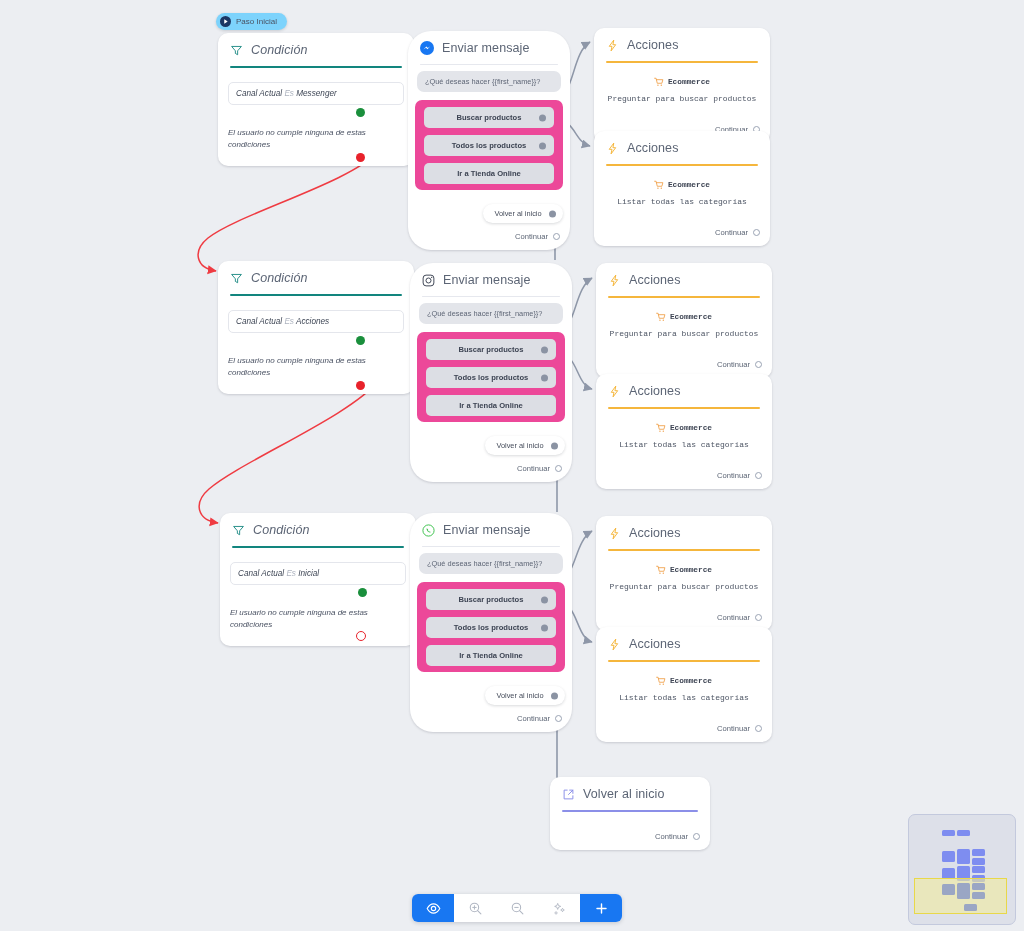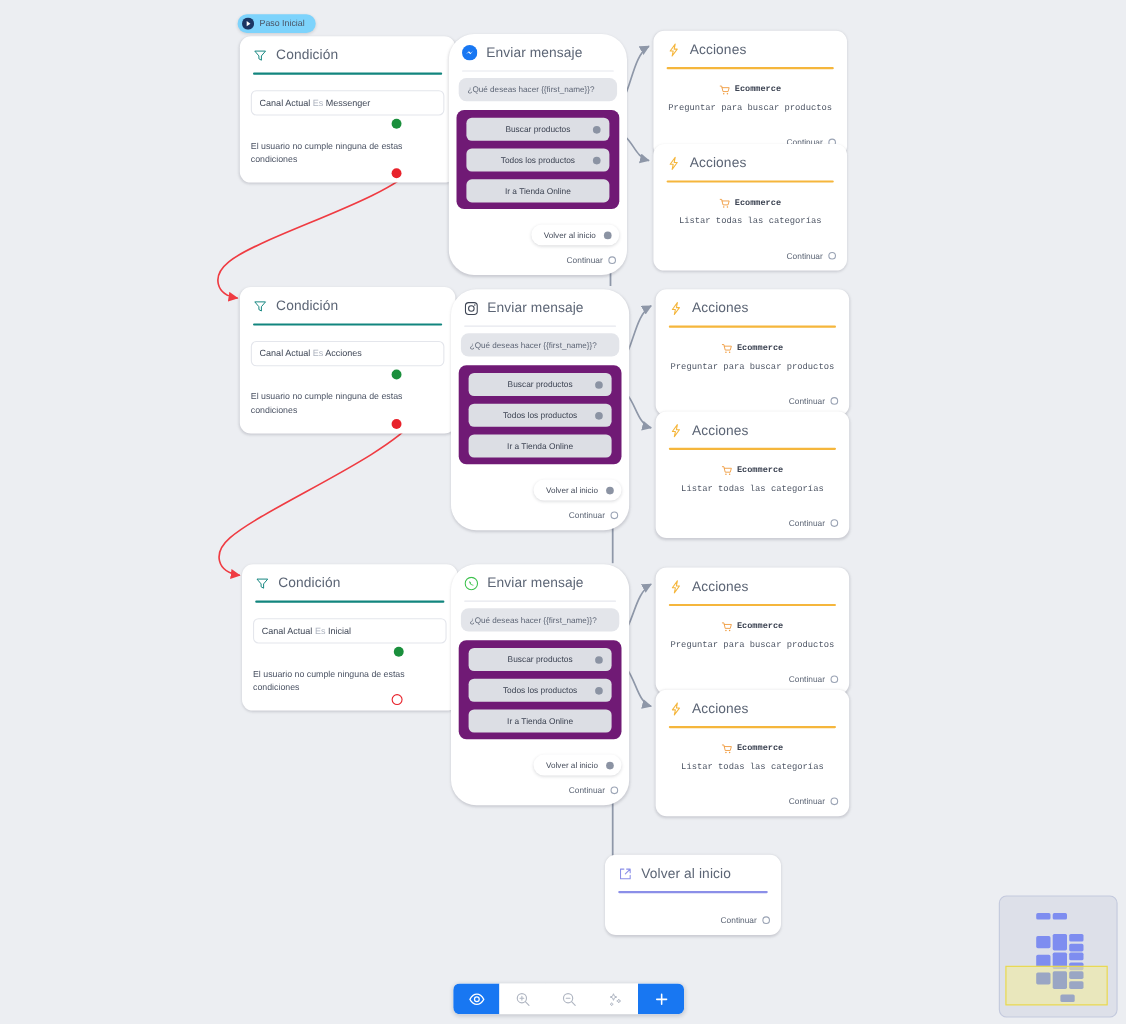--- a/index.html
+++ b/index.html
@@ -27,21 +27,21 @@
   .card-head .title {
     font-size: 12.5px; color: #5c6575; letter-spacing: .1px;
   }
   .rule { height: 2px; margin: 0 12px; border-radius: 2px; }
   .rule.teal { background: #12857e; }
   .rule.amber { background: #f5b63c; }
   .rule.violet { background: #8b8fe8; }
   .rule.plain { background: #e6e8ee; height: 1px; }
 
   
-  .cond { width: 196px; }
+  .cond { width: 196px; font-style: italic; }
   .cond .chip {
     margin: 14px 10px 0 10px;
     border: 1px solid #e4e6ec;
     border-radius: 5px;
     padding: 6px 7px;
     font-size: 8.2px;
     color: #3f4756;
     white-space: nowrap;
   }
   .cond .chip .op { color: #adb3bf; }
@@ -57,21 +57,21 @@
   .dot.red   { background: #e8222b; }
   .dot.redring { background: transparent; border: 1.5px solid #e8222b; }
 
   
   .msg { width: 162px; border-radius: 23px; }
   .msg .bubble-wrap { padding: 6px 9px 4px 9px; }
   .msg .bubble {
     background: #e3e5ea; border-radius: 7px;
     padding: 6px 8px; font-size: 7.4px; color: #5e6676;
   }
-  .msg .btns { padding: 7px 9px 4px 9px; background: #701a75; border-radius: 7px; margin: 4px 7px 0 7px; }
+  .msg .btns { padding: 7px 9px 4px 9px; background: #ec4899; border-radius: 7px; margin: 4px 7px 0 7px; font-weight: bold; }
   .msg .btn {
     position: relative;
     background: #dcdee4; border-radius: 5px;
     padding: 6px 8px; margin-bottom: 7px;
     font-size: 7.6px; color: #3d4453; text-align: center;
   }
   .msg .btn:last-child { margin-bottom: 2px; }
   .msg .btn .bdot {
     position: absolute; right: 8px; top: 50%; transform: translateY(-50%);
     width: 7px; height: 7px; border-radius: 50%; background: #8b93a3;

